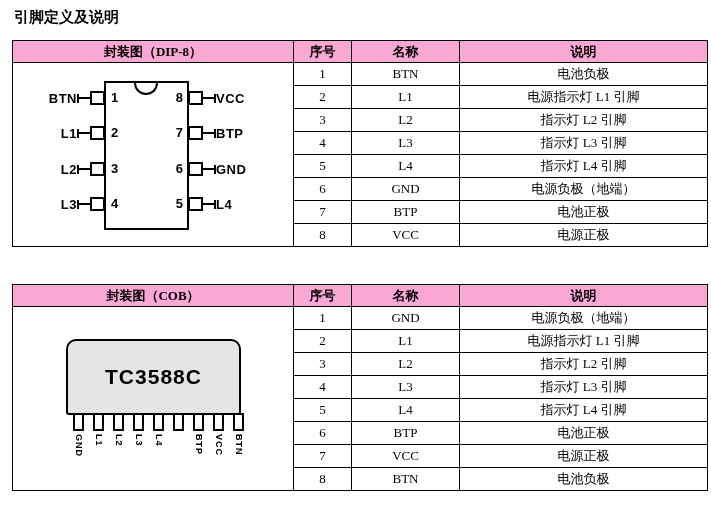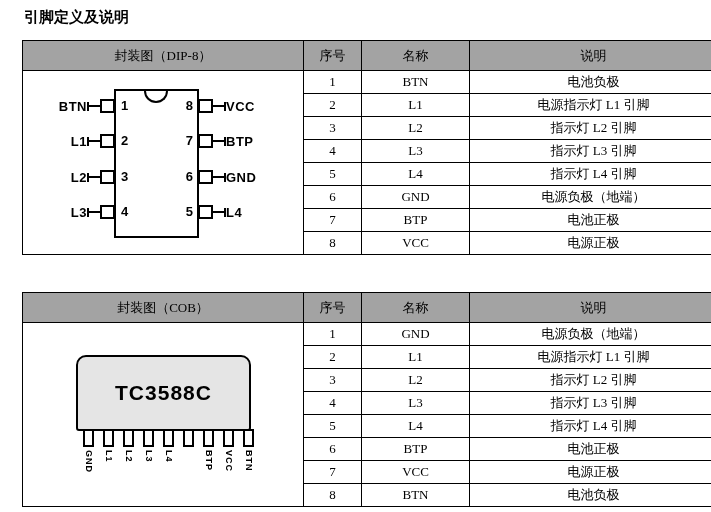--- a/index.html
+++ b/index.html
@@ -2,33 +2,33 @@
 <html><head>
 <meta charset="utf-8">
 <style>
   * { box-sizing: border-box; }
   html,body { margin:0; padding:0; background:#fff; }
   body {
     width:711px; height:512px;
     font-family:"Liberation Serif","DejaVu Serif",serif;
     color:#000;
   }
-  .page { padding:6px 22px; }
+  .page { padding:6px 12px; }
   .title {
     font-size:15px; font-weight:bold; margin:2px 0 13px 2px;
     font-family:"Liberation Sans","DejaVu Sans",sans-serif;
   }
   table.pin-table {
     border-collapse:collapse; table-layout:fixed; width:695px;
   }
   table.pin-table th, table.pin-table td {
     border:1px solid #000; text-align:center; padding:0; font-size:13px;
   }
   table.pin-table th {
-    height:30px; background:#a3a3a3; font-weight:normal;
+    height:22px; background:#f9a8d4; font-weight:bold;
   }
   table.pin-table td { height:23px; }
   .tbl1 { margin-bottom:37px; }
   td.diagram-cell { vertical-align:middle; background:#fff; }
 
   
   .dip-diagram { position:relative; height:183px; font-family:"Liberation Sans","DejaVu Sans",sans-serif; }
   .chip-body {
     position:absolute; left:91px; top:18px; width:85px; height:149px;
     border:2px solid #000; background:#fff;

